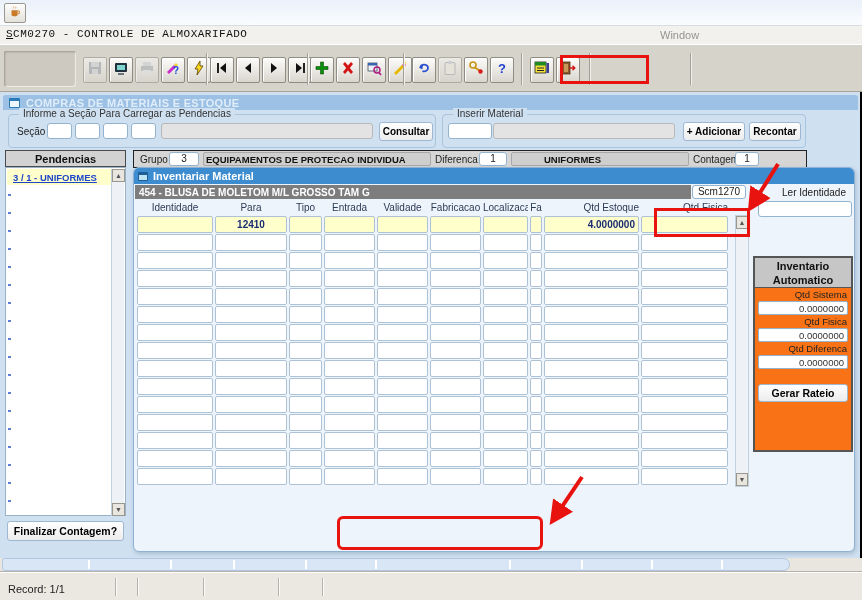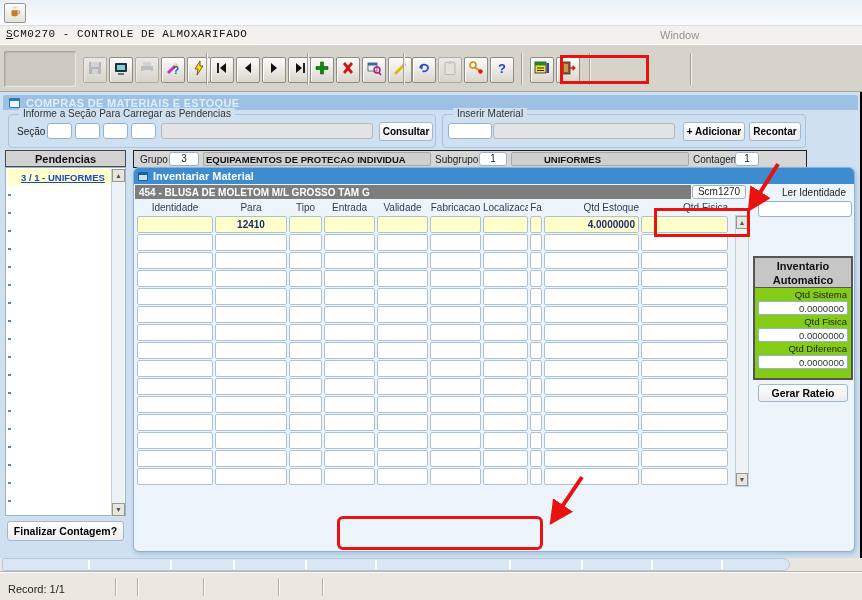--- a/index.html
+++ b/index.html
@@ -34,21 +34,21 @@
   .groupbox { position:absolute; border:1px solid #a9c4dd; border-radius:4px; }
   .gb-label { position:absolute; top:-7px; left:10px; background:#cfe0f1; padding:0 4px; font-size:10px; color:#333; white-space:nowrap; }
   .lbl { font-size:10px; color:#222; white-space:nowrap; }
   .field { background:#fff; border:1px solid #94b3cf; border-radius:3px; font-size:10px; color:#222; overflow:hidden; white-space:nowrap; }
   .field.gray { background:#e3e3e3; border-color:#b8b8b8; }
   .btn { background:linear-gradient(#ffffff,#ececec); border:1px solid #9eb8d4; border-radius:3px; font-size:10px; font-weight:bold; color:#000; display:flex; align-items:center; justify-content:center; white-space:nowrap; }
 
   
   .pend-header { left:5px; top:58px; width:121px; height:17px; background:#d2d2d2; border:1px solid #4a4a4a; font-size:11px; font-weight:bold; color:#111; display:flex; align-items:center; justify-content:center; }
   .pend-list { left:5px; top:75px; width:121px; height:349px; background:#fff; border:1px solid #9ab2c8; }
-  .pend-item { position:absolute; left:1px; top:1px; width:104px; height:16px; background:#ffffcc; font-size:9.5px; font-weight:bold; color:#1d46c8; text-decoration:underline; display:flex; align-items:center; padding-left:14px; }
+  .pend-item { position:absolute; left:1px; top:1px; width:104px; height:16px; background:#ffffcc; font-size:9.5px; font-weight:bold; color:#1d46c8; text-decoration:underline; display:flex; align-items:center; padding-left:6px; }
   .pend-row { position:absolute; left:1px; width:104px; height:17px; }
   .pend-row i { position:absolute; left:1px; top:7px; width:3px; height:2px; background:#5f7fd6; }
   .vscroll { position:absolute; right:1px; top:1px; width:13px; background:#eef2f7; border-left:1px solid #c2cfdc; }
   .sarr { position:absolute; left:0; width:13px; height:13px; background:#e9e6df; border:1px solid #9a978f; font-size:7px; color:#555; display:flex; align-items:center; justify-content:center; }
 
   
   .grupo-bar { left:133px; top:58px; width:674px; height:18px; background:#d6d6d6; border:1px solid #222; }
   .grupo-bar .lbl { position:absolute; top:3px; }
   .gfield { position:absolute; top:1px; height:14px; font-size:10px; }
   .sunken { background:#cfcfcf; border:1px solid #a8a8a8; border-radius:2px; font-size:9.5px; font-weight:600; color:#111; padding:1px 2px 0 2px; overflow:hidden; white-space:nowrap; }
@@ -60,21 +60,21 @@
   .itembar { position:absolute; left:1px; top:17px; width:556px; height:14px; background:#7d7d7d; color:#fff; font-size:10px; font-weight:bold; display:flex; align-items:center; padding-left:4px; white-space:nowrap; overflow:hidden; }
 
   .grid { position:absolute; left:3px; top:34px; width:597px; }
   .grow { display:flex; gap:2px; margin-bottom:1px; }
   .th { font-size:10px; color:#2b3b55; text-align:center; overflow:hidden; white-space:nowrap; height:13px; }
   .cell { height:17px; background:#fff; border:1px solid #aec2d6; border-radius:2px; font-size:10px; display:flex; align-items:center; justify-content:center; overflow:hidden; }
   .cell.y { background:#ffffcc; }
   .cell.num { justify-content:flex-end; padding-right:3px; font-weight:bold; color:#1b2d72; }
   .cell b { color:#1b2d72; }
 
-  .inv-panel { position:absolute; left:619px; top:88px; width:100px; height:124px; background:#84cc16; border:2px solid #555; }
+  .inv-panel { position:absolute; left:619px; top:88px; width:100px; height:196px; background:#f97316; border:2px solid #555; }
   .inv-head { height:30px; background:#c6c6c6; border-bottom:1px solid #555; text-align:center; font-size:11px; font-weight:bold; color:#111; line-height:14px; padding-top:1px; }
   .inv-lbl { font-size:9.5px; color:#222; text-align:right; padding:1px 4px 0 0; }
   .inv-field { margin:1px 3px 0 3px; height:14px; background:#fff; border:1px solid #94b3cf; border-radius:2px; font-size:9.5px; text-align:right; padding:1px 3px 0 0; color:#333; }
 
   .annot { position:absolute; border:3px solid #e8120e; pointer-events:none; }
   .arrows { position:absolute; left:0; top:0; width:862px; height:600px; pointer-events:none; }
 
   
   .hstrip { left:2px; top:558px; width:788px; height:13px; background:#d9e6f6; border:1px solid #b3c7e2; border-radius:3px 8px 8px 3px; }
   .hsep { position:absolute; top:1px; width:2px; height:9px; background:#ffffff; }
@@ -327,21 +327,21 @@
         <div class="sarr" style="top:0;">▲</div>
         <div class="sarr" style="top:334px;">▼</div>
       </div>
     </div>
     <div class="btn abs" style="left:7px; top:429px; width:117px; height:20px; font-size:10.5px;">Finalizar Contagem?</div>
 
     <div class="abs grupo-bar">
       <span class="lbl" style="left:6px;">Grupo</span>
       <div class="gfield field" style="left:35px; width:30px; text-align:center;">3</div>
       <div class="gfield sunken" style="left:69px; width:228px;">EQUIPAMENTOS DE PROTECAO INDIVIDUA</div>
-      <span class="lbl" style="left:301px;">Subgrupo</span>
+      <span class="lbl" style="left:301px;">Diferenca</span>
       <div class="gfield field" style="left:345px; width:28px; text-align:center;">1</div>
       <div class="gfield sunken" style="left:377px; width:178px;padding-left:32px;">UNIFORMES</div>
       <span class="lbl" style="left:559px;">Contagem</span>
       <div class="gfield field" style="left:601px; width:24px; text-align:center;">1</div>
     </div>
 
     <div class="abs modal">
       <div class="modal-titlebar">
         <span class="miniwin" style="margin-left:4px; width:10px; height:9px; border-color:#1d5e96; background:#bfe3f2;"></span>
         <span class="t">Inventariar Material</span>

